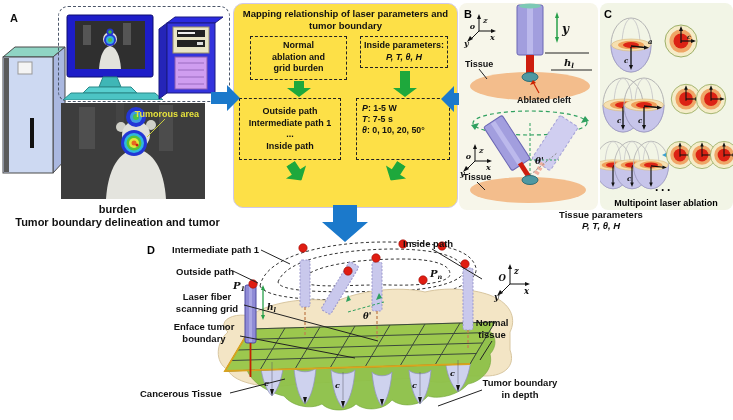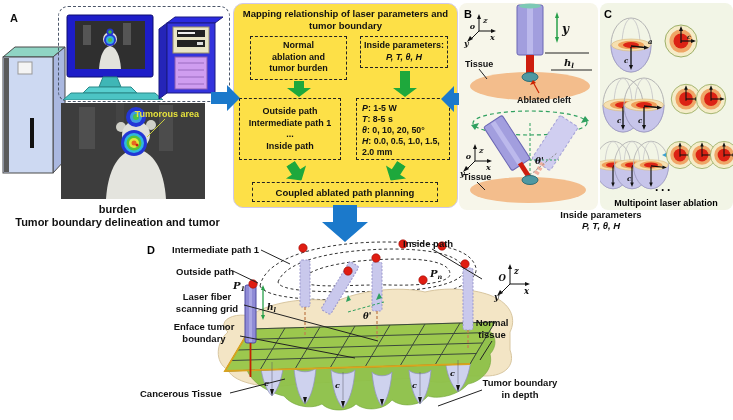--- a/index.html
+++ b/index.html
@@ -102,51 +102,49 @@
   </div>
 
   <div class="flow">
     <div class="title">
       <div>Mapping relationship of laser parameters and</div>
       <div>tumor boundary</div>
     </div>
     <div class="fbox" style="left:16px;top:32px;width:97px;height:44px;">
       <div>Normal</div>
       <div>ablation and</div>
-      <div>tumor burden</div>
+      <div>grid burden</div>
     </div>
     <div class="fbox" style="left:126px;top:32px;width:88px;height:32px;">
       <div>Inside parameters:</div>
       <div class="it">P, T, θ, H</div>
     </div>
     <svg class="abs" style="left:53px;top:77px;" width="24" height="16">
       <polygon points="7,0 17,0 17,7 24,7 12,16 0,7 7,7" fill="#1ea83c"></polygon>
     </svg>
     <svg class="abs" style="left:159px;top:67px;" width="24" height="26">
       <polygon points="7,0 17,0 17,17 24,17 12,26 0,17 7,17" fill="#1ea83c"></polygon>
     </svg>
     <div class="fbox" style="left:5px;top:94px;width:102px;height:62px;padding-top:7px;">
       <div>Outside path</div>
       <div>Intermediate path 1</div>
       <div>...</div>
       <div>Inside path</div>
     </div>
     <div class="fbox vals" style="left:122px;top:94px;width:94px;height:62px;">
       <div><span class="it">P</span><span>: 1-5 W</span></div>
-      <div><span class="it">T</span><span>: 8-5 s</span></div>
+      <div><span class="it">T</span><span>: 7-5 s</span></div>
       <div><span class="it">θ</span><span>: 0, 10, 20, 50°</span></div>
-      <div><span class="it">H</span><span>: 0.0, 0.5, 1.0, 1.5, 2.0 mm</span></div>
     </div>
     <svg class="abs" style="left:50px;top:158px;transform:rotate(-33deg);" width="24" height="20">
       <polygon points="7,0 17,0 17,10 24,10 12,20 0,10 7,10" fill="#1ea83c"></polygon>
     </svg>
     <svg class="abs" style="left:150px;top:158px;transform:rotate(33deg);" width="24" height="20">
       <polygon points="7,0 17,0 17,10 24,10 12,20 0,10 7,10" fill="#1ea83c"></polygon>
     </svg>
-    <div class="fbox" style="left:18px;top:178px;width:186px;height:20px;font-size:9.5px;padding-top:4px;">Coupled ablated path planning</div>
   </div>
 
   <svg class="abs" style="left:211px;top:83px;" width="30" height="30">
     <polygon points="0,9 16,9 16,2 29,15 16,28 16,21 0,21" fill="#1b79cb"></polygon>
   </svg>
   <svg class="abs" style="left:440px;top:84px;" width="30" height="30">
     <polygon points="30,9 14,9 14,2 1,15 14,28 14,21 30,21" fill="#1b79cb"></polygon>
   </svg>
   <svg class="abs" style="left:321px;top:205px;" width="48" height="38">
     <polygon points="12,0 36,0 36,17 47,17 24,37 1,17 12,17" fill="#1b79cb"></polygon>
@@ -276,21 +274,21 @@
     <text x="24" y="60" class="math" font-size="7">c</text>
     <text x="87" y="36" class="math" font-size="6">c</text>
     <text x="17" y="120" class="math" font-size="7">c</text>
     <text x="38" y="120" class="math" font-size="7">c</text>
     <text x="27" y="178" class="math" font-size="7">c</text>
     <text x="55" y="191" font-size="12" font-weight="bold" letter-spacing="2">···</text>
     <text x="66" y="203" text-anchor="middle" font-size="9" font-weight="bold">Multipoint laser ablation</text>
   </svg>
 
   <div class="abs caption" style="left:536px;top:209px;width:130px;font-size:9.5px;line-height:11px;">
-    <div>Inside parameters</div>
+    <div>Tissue parameters</div>
     <div style="font-style:italic;">P, T, θ, H</div>
   </div>
 
   <svg class="abs" style="left:120px;top:234px;" width="613" height="186">
 
     <g>
       <path class="dash" d="M 140,52 C 146,22 205,8 265,8 C 330,8 352,18 356,34 C 358,48 330,62 280,64 C 220,67 148,68 140,52 Z"></path>
       <path class="dash" d="M 158,48 C 166,26 215,16 270,15 C 322,15 342,24 344,36 C 345,46 318,56 272,57 C 225,58 160,60 158,48 Z"></path>
       <path class="dash" d="M 182,46 C 190,32 235,25 282,25 C 318,25 330,32 330,40 C 330,48 305,52 270,51 C 235,50 186,56 182,46 Z"></path>
     </g>

